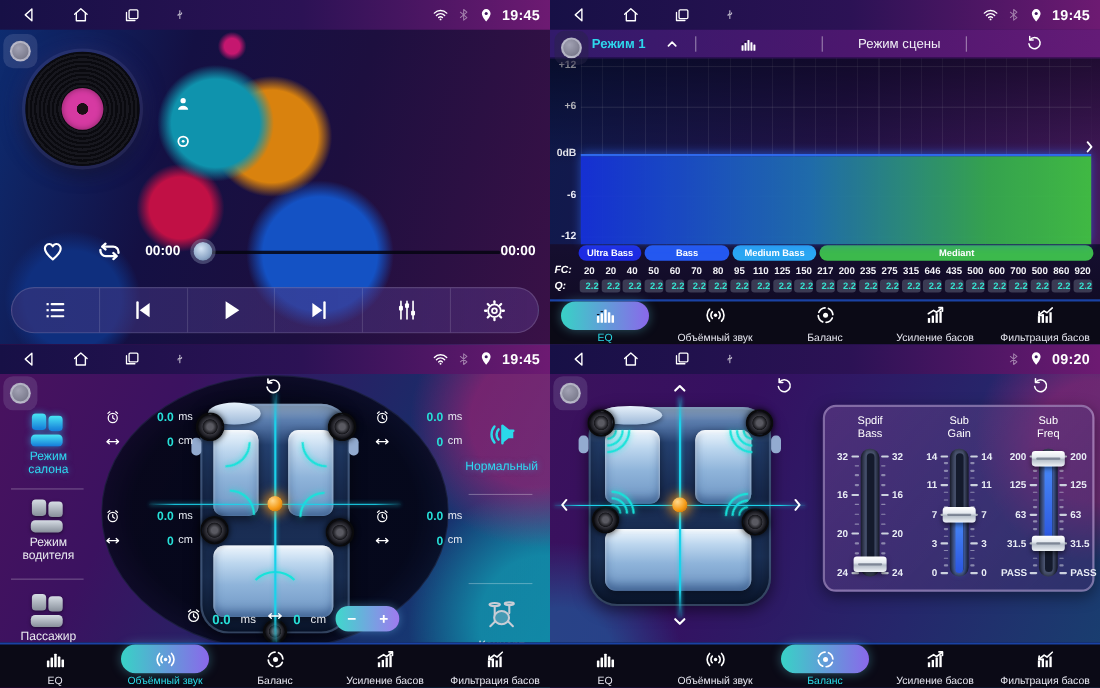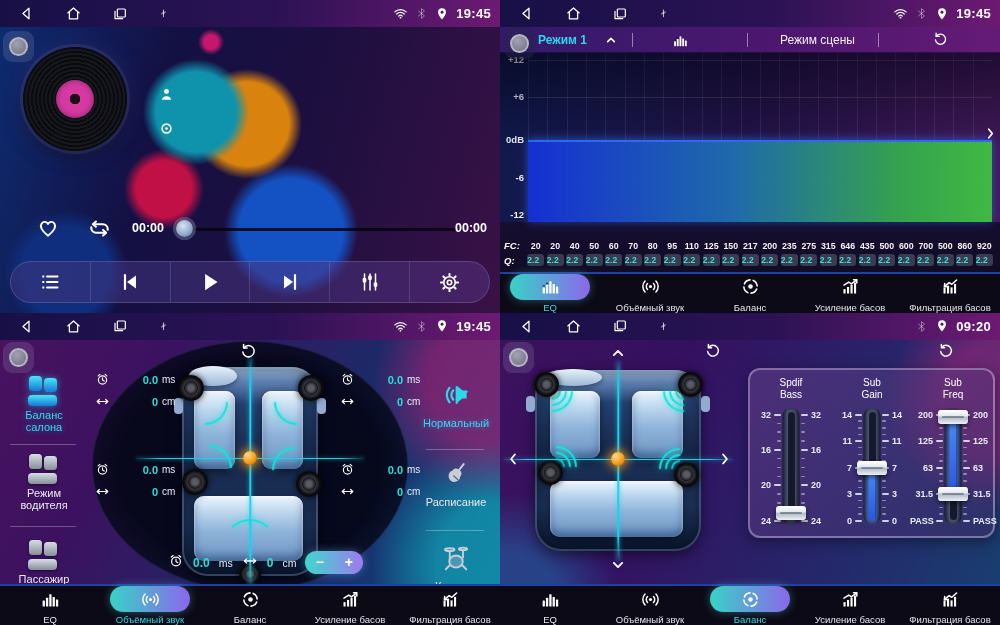--- a/index.html
+++ b/index.html
@@ -85,21 +85,21 @@
   .eq-fill { position:absolute; left:0; right:0; top:87px; bottom:0; z-index:2;
     background:linear-gradient(90deg,#1631d8 0%,#1f6fae 45%,#35a84e 80%,#40c043 100%);
     border-top:2.5px solid #2f6cf2; box-shadow:0 -1px 9px rgba(47,108,242,.65); opacity:.96; }
   .eq-bands { position:absolute; left:26px; right:6px; top:223px; height:14px; display:flex; gap:3px; }
   .band-pill { border-radius:7px; display:flex; align-items:center; justify-content:center;
     font-size:8.5px; font-weight:bold; color:#fff; }
   .eq-row { position:absolute; left:4px; right:6px; height:13px; display:flex; align-items:center; }
   .eq-row .rlab { width:22px; text-align:left; font-style:italic; font-weight:bold; font-size:9.5px; color:#fff; }
   .eq-row .rvals { flex:1; display:flex; }
   .fc-val { flex:1; text-align:center; font-size:8.8px; font-weight:bold; color:#f2f2f6; }
-  .q-box { flex:1; margin:0 1.3px; height:12px; line-height:12px; border-radius:3px; text-align:left;
+  .q-box { flex:1; margin:0 1.3px; height:12px; line-height:12px; border-radius:3px; text-align:right;
     background:rgba(125,135,155,.38); color:#35e2d0; font-weight:bold; font-size:8.5px; }
 
   
   .car { position:absolute; }
   .car-body { position:absolute; inset:3% 4% 1% 4%; border-radius:26px;
     background:linear-gradient(180deg,#a8c4e4 0%,#5f82b4 7%,#24406f 18%,#17294e 45%,#1d345c 75%,#0b1832 100%);
     box-shadow:inset 0 0 0 2px rgba(140,170,215,.32), inset 0 0 18px rgba(0,0,0,.55), 0 4px 14px rgba(0,0,0,.5); }
   .mirror { position:absolute; width:9px; height:16px; border-radius:4px; background:#8fa6c400; background:#93abd0; top:17%; }
   .steer { position:absolute; left:9%; top:2.5%; width:32%; height:9%; border-radius:50%;
     background:linear-gradient(180deg,#e8f2fb,#9db8d8); box-shadow:0 2px 5px rgba(0,0,0,.4); }
@@ -421,20 +421,26 @@
       <span class="eq-ylab" style="top: 1px;">+12</span>
       <div class="eq-hline" style="top: 44px;"></div>
       <span class="eq-ylab" style="top: 38px;">+6</span>
       <div class="eq-hline" style="top: 87px;"></div>
       <span class="eq-ylab" style="top: 81px;">0dB</span>
       <div class="eq-hline" style="top: 125px;"></div>
       <span class="eq-ylab" style="top: 119px;">-6</span>
       <div class="eq-hline" style="top: 162px;"></div>
       <span class="eq-ylab" style="top: 156px;">-12</span>
     </div>
+  <div class="eq-bands" id="eq-bands">
+      <div class="band-pill" style="flex-grow: 3; flex-basis: 0px; background: rgb(29, 43, 227);">Ultra Bass</div>
+      <div class="band-pill" style="flex-grow: 4; flex-basis: 0px; background: rgb(36, 88, 240);">Bass</div>
+      <div class="band-pill" style="flex-grow: 4; flex-basis: 0px; background: rgb(42, 166, 242);">Medium Bass</div>
+      <div class="band-pill" style="flex-grow: 13; flex-basis: 0px; background: rgb(60, 185, 76);">Mediant</div>
+    </div>
   <div class="eq-row" style="top:239px;">
     <span class="rlab">FC:</span>
     <div class="rvals" id="eq-fc">
         <span class="fc-val">20</span>
         <span class="fc-val">20</span>
         <span class="fc-val">40</span>
         <span class="fc-val">50</span>
         <span class="fc-val">60</span>
         <span class="fc-val">70</span>
         <span class="fc-val">80</span>
@@ -622,21 +628,21 @@
           <path d="M5.8 3.2 V7.6 H10.2"></path>
         </svg>
       </span></span>
   <div id="bl-side-left">
       <div class="bside-item active" style="left: 0px; top: 63px; position: absolute; width: 88px;">
         <div class="seat-ic">
           <i class="b1"></i>
           <i class="b2"></i>
           <i class="b3"></i>
         </div>
-        <div class="blabel"><span>Баланс салона</span></div>
+        <div class="blabel"><span>Режим салона</span></div>
       </div>
       <div class="bside-item" style="left: 0px; top: 141px; position: absolute; width: 88px;">
         <div class="seat-ic">
           <i class="b1"></i>
           <i class="b2"></i>
           <i class="b3"></i>
         </div>
         <div class="blabel"><span>Режим водителя</span></div>
       </div>
       <div class="bside-item" style="left: 0px; top: 227px; position: absolute; width: 88px;">
@@ -649,29 +655,20 @@
       </div>
     </div>
   <div id="bl-side-right" style="position: absolute; left: 412px; top: 0px; width: 88px; height: 100%;">
       <div class="bside-item active" style="position: absolute; left: 0px; top: 67px; width: 88px;"><span class="ic" style="width: 30px; height: 30px; color: rgb(43, 216, 234);">
           <svg viewBox="0 0 24 24" fill="none" stroke="currentColor" stroke-width="1.8" stroke-linecap="round" stroke-linejoin="round">
             <path d="M20.5 9.3 h-3.4 l-4.5 -3.6 v12.6 l-4.5? z" fill="none"></path>
             <path d="M20.5 9.3 h-3.4 l-4.5 -3.6 v12.6 l4.5 -3.6 h3.4 z" fill="currentColor" stroke="none"></path>
             <path d="M9.8 8.3 a5.4 5.4 0 0 0 0 7.4 M6.8 6.2 a9 9 0 0 0 0 11.6"></path>
           </svg>
         </span><div class="blabel"><span>Нормальный</span></div></div>
-      <div class="bside-item" style="position: absolute; left: 0px; top: 146px; width: 88px;"><span class="ic" style="width: 30px; height: 30px; color: rgb(201, 205, 214);">
-          <svg viewBox="0 0 24 24" fill="none" stroke="currentColor" stroke-width="1.8" stroke-linecap="round" stroke-linejoin="round">
-            <g fill="currentColor" stroke="none" transform="rotate(38 12 12)">
-              <rect x="11.2" y="1.2" width="1.6" height="7.2" rx="0.8"></rect>
-              <path d="M12 7.8 c2.7 0 4.1 1.6 3.9 3.4 c-.1 1 .9 1.3 .9 2.5 a4.8 5.1 0 1 1 -9.6 0 c0-1.2 1-1.5 .9-2.5 C8 9.4 9.3 7.8 12 7.8 Z"></path>
-            </g>
-            <path d="M10.2 13.5 l3.4 3.2" stroke="#5a5f6a" stroke-width="1"></path>
-          </svg>
-        </span><div class="blabel"><span>Расписание</span></div></div>
       <div class="bside-item" style="position: absolute; left: 0px; top: 230px; width: 88px;"><span class="ic" style="width: 30px; height: 30px; color: rgb(201, 205, 214);">
           <svg viewBox="0 0 24 24" fill="none" stroke="currentColor" stroke-width="1.5" stroke-linecap="round" stroke-linejoin="round">
             <ellipse cx="7" cy="5.3" rx="3.8" ry="1.1"></ellipse>
             <path d="M7 6.4 V12.5"></path>
             <ellipse cx="17.6" cy="4.7" rx="3.3" ry="1"></ellipse>
             <path d="M17.6 5.7 V11.5"></path>
             <ellipse cx="12" cy="14.8" rx="5.4" ry="4.8" fill="rgba(205,210,220,.28)"></ellipse>
             <path d="M3.8 21 L7.4 17.4 M20.2 21 L16.6 17.4"></path>
           </svg>
         </span><div class="blabel"><span>Концерт</span></div></div>

